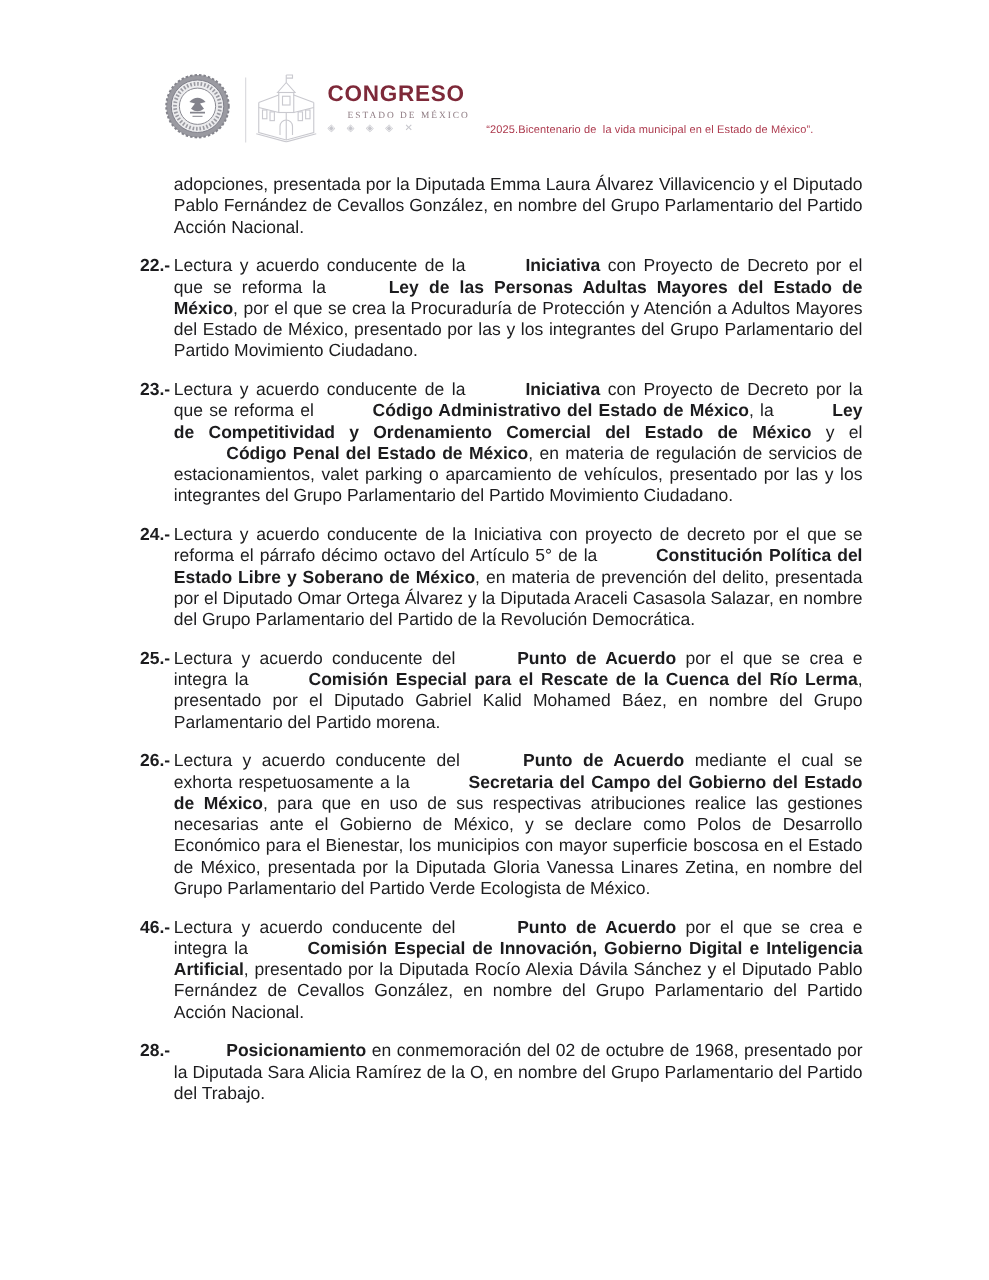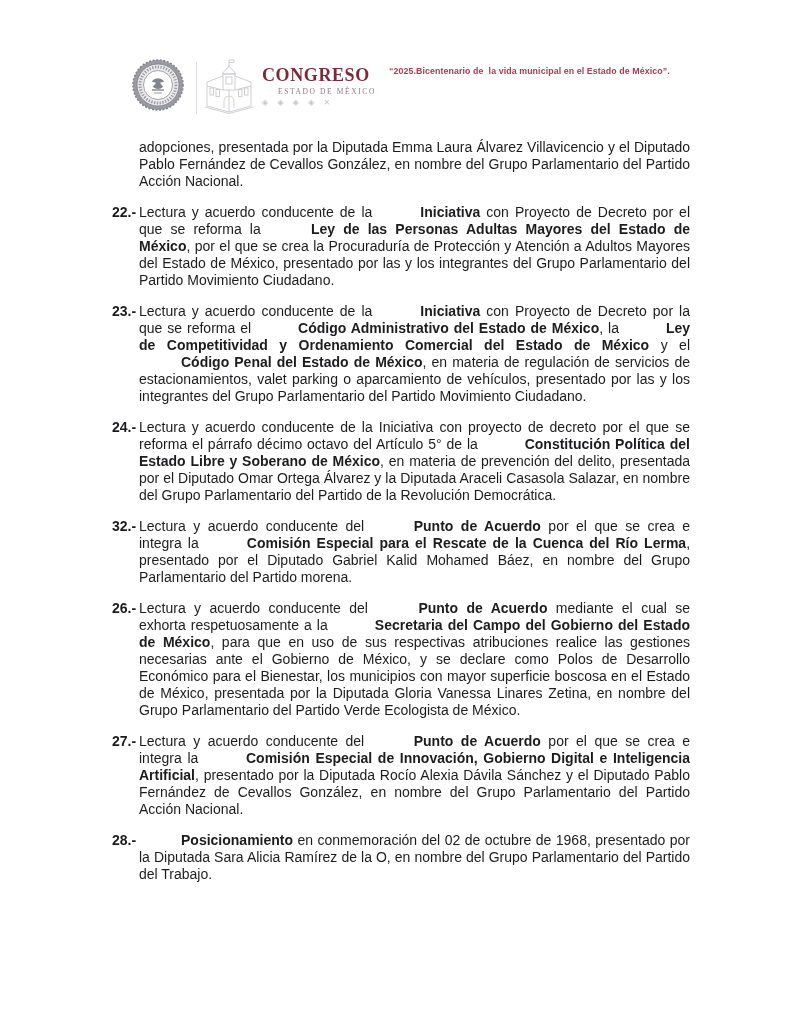--- a/index.html
+++ b/index.html
@@ -17,33 +17,33 @@
   }
   .page{position:absolute;inset:0;background:#ffffff;}
 
   
   .hdr{position:absolute;left:0;top:0;width:100%;height:132px;}
   .seal{position:absolute;left:132px;top:59px;width:52px;height:52px;}
   .hdr-divider{position:absolute;left:196px;top:62px;width:1px;height:52px;background:#dcdce0;}
   .building{position:absolute;left:203px;top:58px;width:52px;height:56px;}
   .brand{position:absolute;left:262px;top:66px;}
   .brand-title{
-    font-family:Liberation Serif, serif;
+    font-family:Liberation Sans, sans-serif;
     font-weight:700;font-size:18px;letter-spacing:.6px;color:var(--brand);line-height:1;
   }
   .brand-sub{
     font-family:"Liberation Serif","DejaVu Serif",serif;
     font-size:7.5px;letter-spacing:1.6px;color:#8d7a81;margin-top:3px;margin-left:16px;
   }
   .brand-orn{
     color:#c6c6cc;font-size:8px;letter-spacing:3.5px;margin-top:3px;line-height:1;
   }
   .quote{
-    position:absolute;left:389px;top:66px;
-    font-size:8.8px;font-weight:700;color:var(--quote);
+    position:absolute;left:389px;top:98px;
+    font-size:8.8px;font-weight:400;color:var(--quote);
     white-space:pre;letter-spacing:.1px;
   }
 
   
   .content{
     position:absolute;left:112px;top:139px;width:578px;
     font-size:14px;line-height:17px;
   }
   .para{display:flex;margin-bottom:14px;}
   .num{flex:0 0 27px;width:27px;font-weight:700;}
@@ -114,29 +114,29 @@
       </div>
       <div class="para">
         <span class="num">23.-</span>
         <span class="txt"><span class="seg">Lectura y acuerdo conducente de la </span><span class="seg bold">Iniciativa</span><span class="seg"> con Proyecto de Decreto por la que se reforma el </span><span class="seg bold">Código Administrativo del Estado de México</span><span class="seg">, la </span><span class="seg bold">Ley de Competitividad y Ordenamiento Comercial del Estado de México</span><span class="seg"> y el </span><span class="seg bold">Código Penal del Estado de México</span><span class="seg">, en materia de regulación de servicios de estacionamientos, valet parking o aparcamiento de vehículos, presentado por las y los integrantes del Grupo Parlamentario del Partido Movimiento Ciudadano.</span></span>
       </div>
       <div class="para">
         <span class="num">24.-</span>
         <span class="txt"><span class="seg">Lectura y acuerdo conducente de la Iniciativa con proyecto de decreto por el que se reforma el párrafo décimo octavo del Artículo 5° de la </span><span class="seg bold">Constitución Política del Estado Libre y Soberano de México</span><span class="seg">, en materia de prevención del delito, presentada por el Diputado Omar Ortega Álvarez y la Diputada Araceli Casasola Salazar, en nombre del Grupo Parlamentario del Partido de la Revolución Democrática.</span></span>
       </div>
       <div class="para">
-        <span class="num">32.-</span>
+        <span class="num">25.-</span>
         <span class="txt"><span class="seg">Lectura y acuerdo conducente del </span><span class="seg bold">Punto de Acuerdo</span><span class="seg"> por el que se crea e integra la </span><span class="seg bold">Comisión Especial para el Rescate de la Cuenca del Río Lerma</span><span class="seg">, presentado por el Diputado Gabriel Kalid Mohamed Báez, en nombre del Grupo Parlamentario del Partido morena.</span></span>
       </div>
       <div class="para">
         <span class="num">26.-</span>
         <span class="txt"><span class="seg">Lectura y acuerdo conducente del </span><span class="seg bold">Punto de Acuerdo</span><span class="seg"> mediante el cual se exhorta respetuosamente a la </span><span class="seg bold">Secretaria del Campo del Gobierno del Estado de México</span><span class="seg">, para que en uso de sus respectivas atribuciones realice las gestiones necesarias ante el Gobierno de México, y se declare como Polos de Desarrollo Económico para el Bienestar, los municipios con mayor superficie boscosa en el Estado de México, presentada por la Diputada Gloria Vanessa Linares Zetina, en nombre del Grupo Parlamentario del Partido Verde Ecologista de México.</span></span>
       </div>
       <div class="para">
-        <span class="num">27.-</span>
+        <span class="num">46.-</span>
         <span class="txt"><span class="seg">Lectura y acuerdo conducente del </span><span class="seg bold">Punto de Acuerdo</span><span class="seg"> por el que se crea e integra la </span><span class="seg bold">Comisión Especial de Innovación, Gobierno Digital e Inteligencia Artificial</span><span class="seg">, presentado por la Diputada Rocío Alexia Dávila Sánchez y el Diputado Pablo Fernández de Cevallos González, en nombre del Grupo Parlamentario del Partido Acción Nacional.</span></span>
       </div>
       <div class="para">
         <span class="num">28.-</span>
         <span class="txt"><span class="seg bold">Posicionamiento</span><span class="seg"> en conmemoración del 02 de octubre de 1968, presentado por la Diputada Sara Alicia Ramírez de la O, en nombre del Grupo Parlamentario del Partido del Trabajo.</span></span>
       </div>
     </main>
 
 </div>
 

